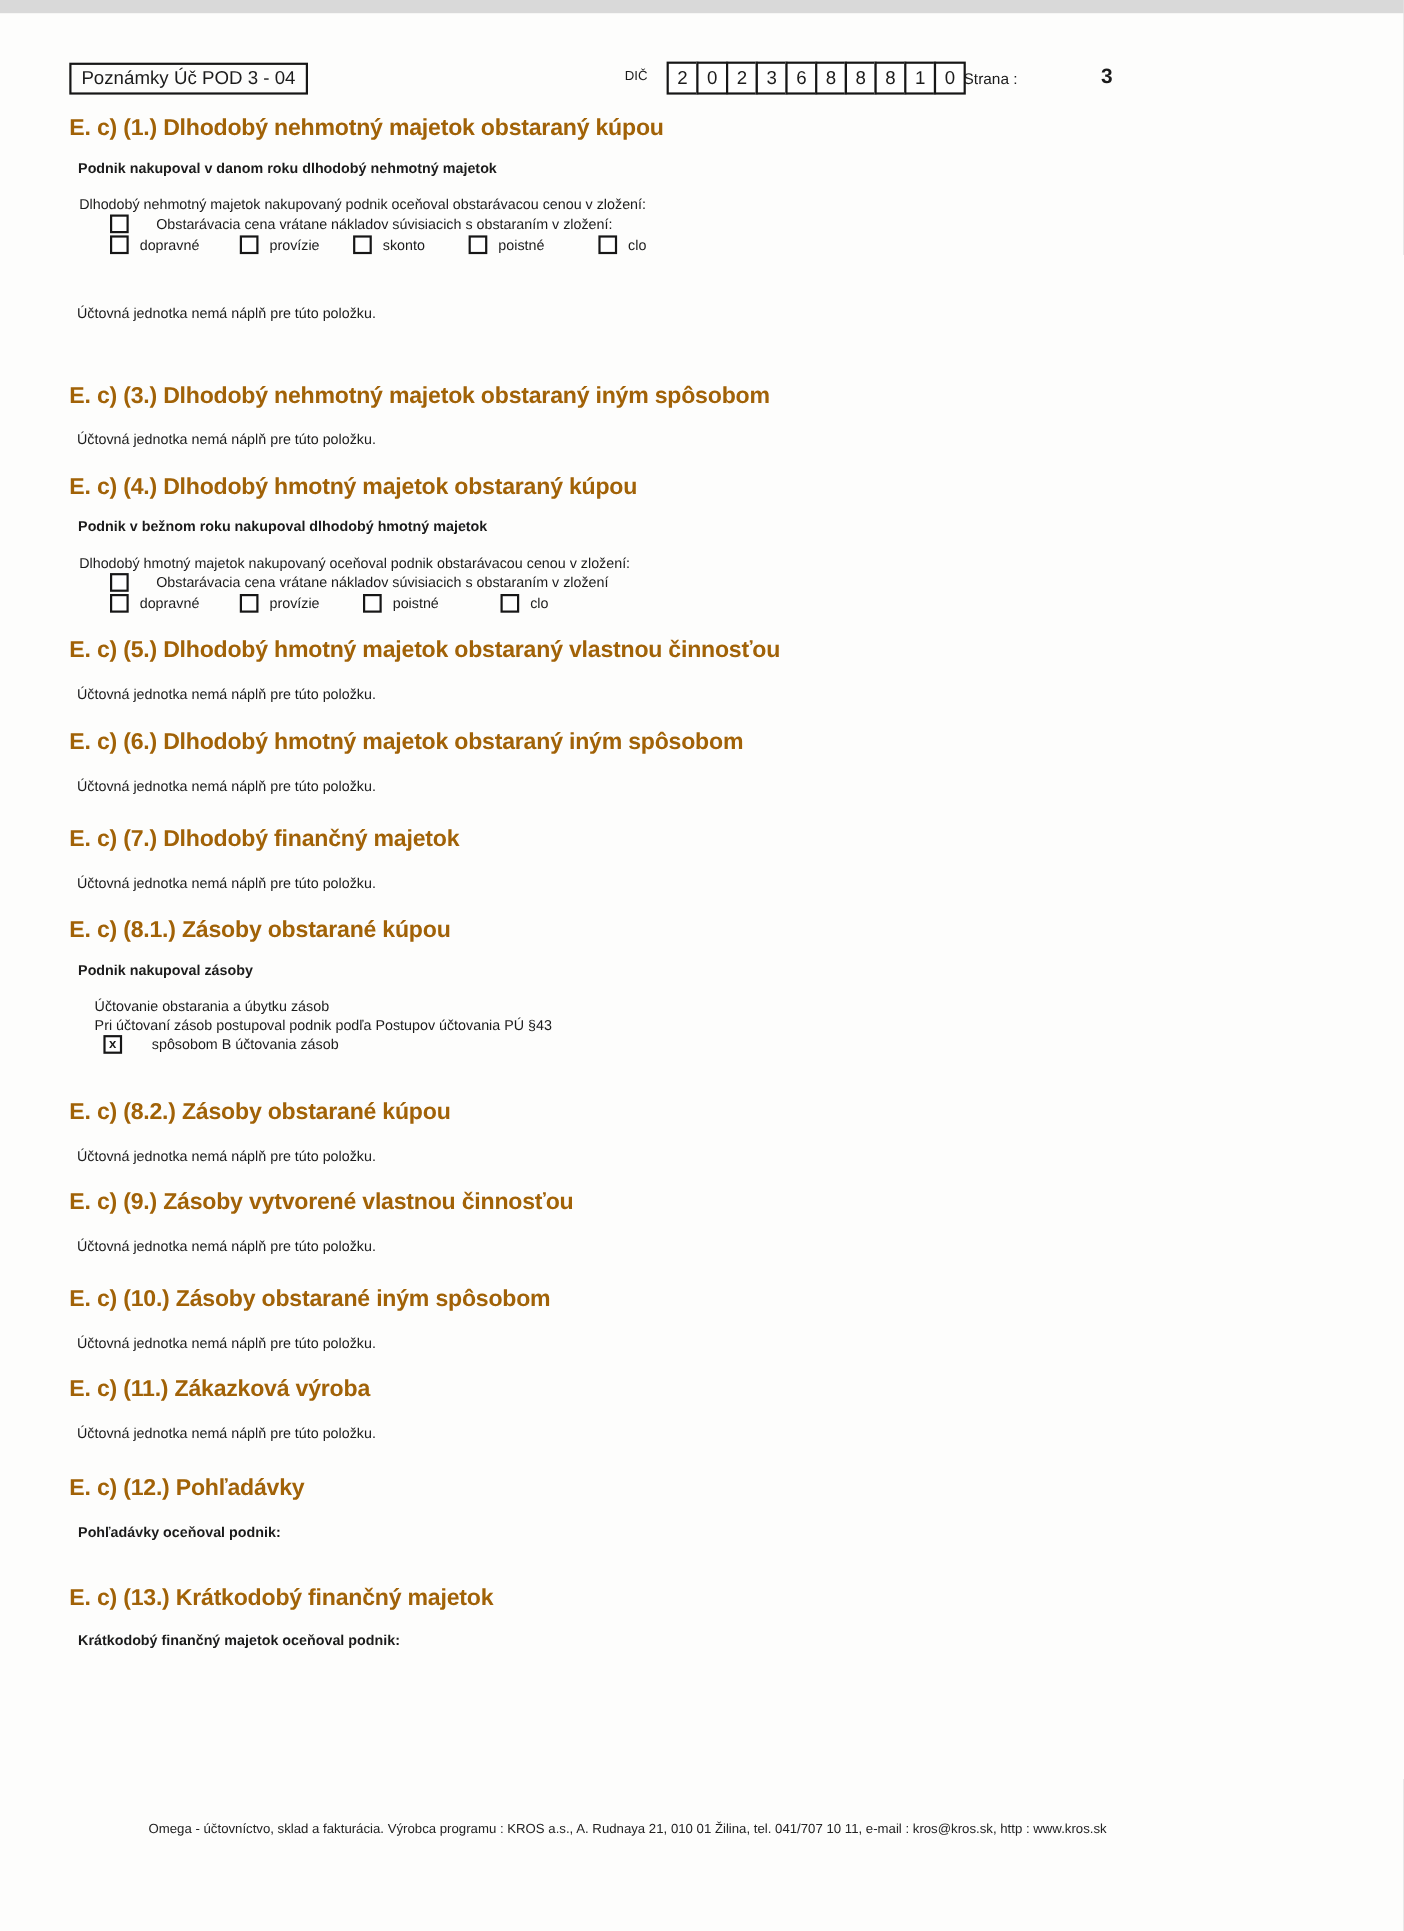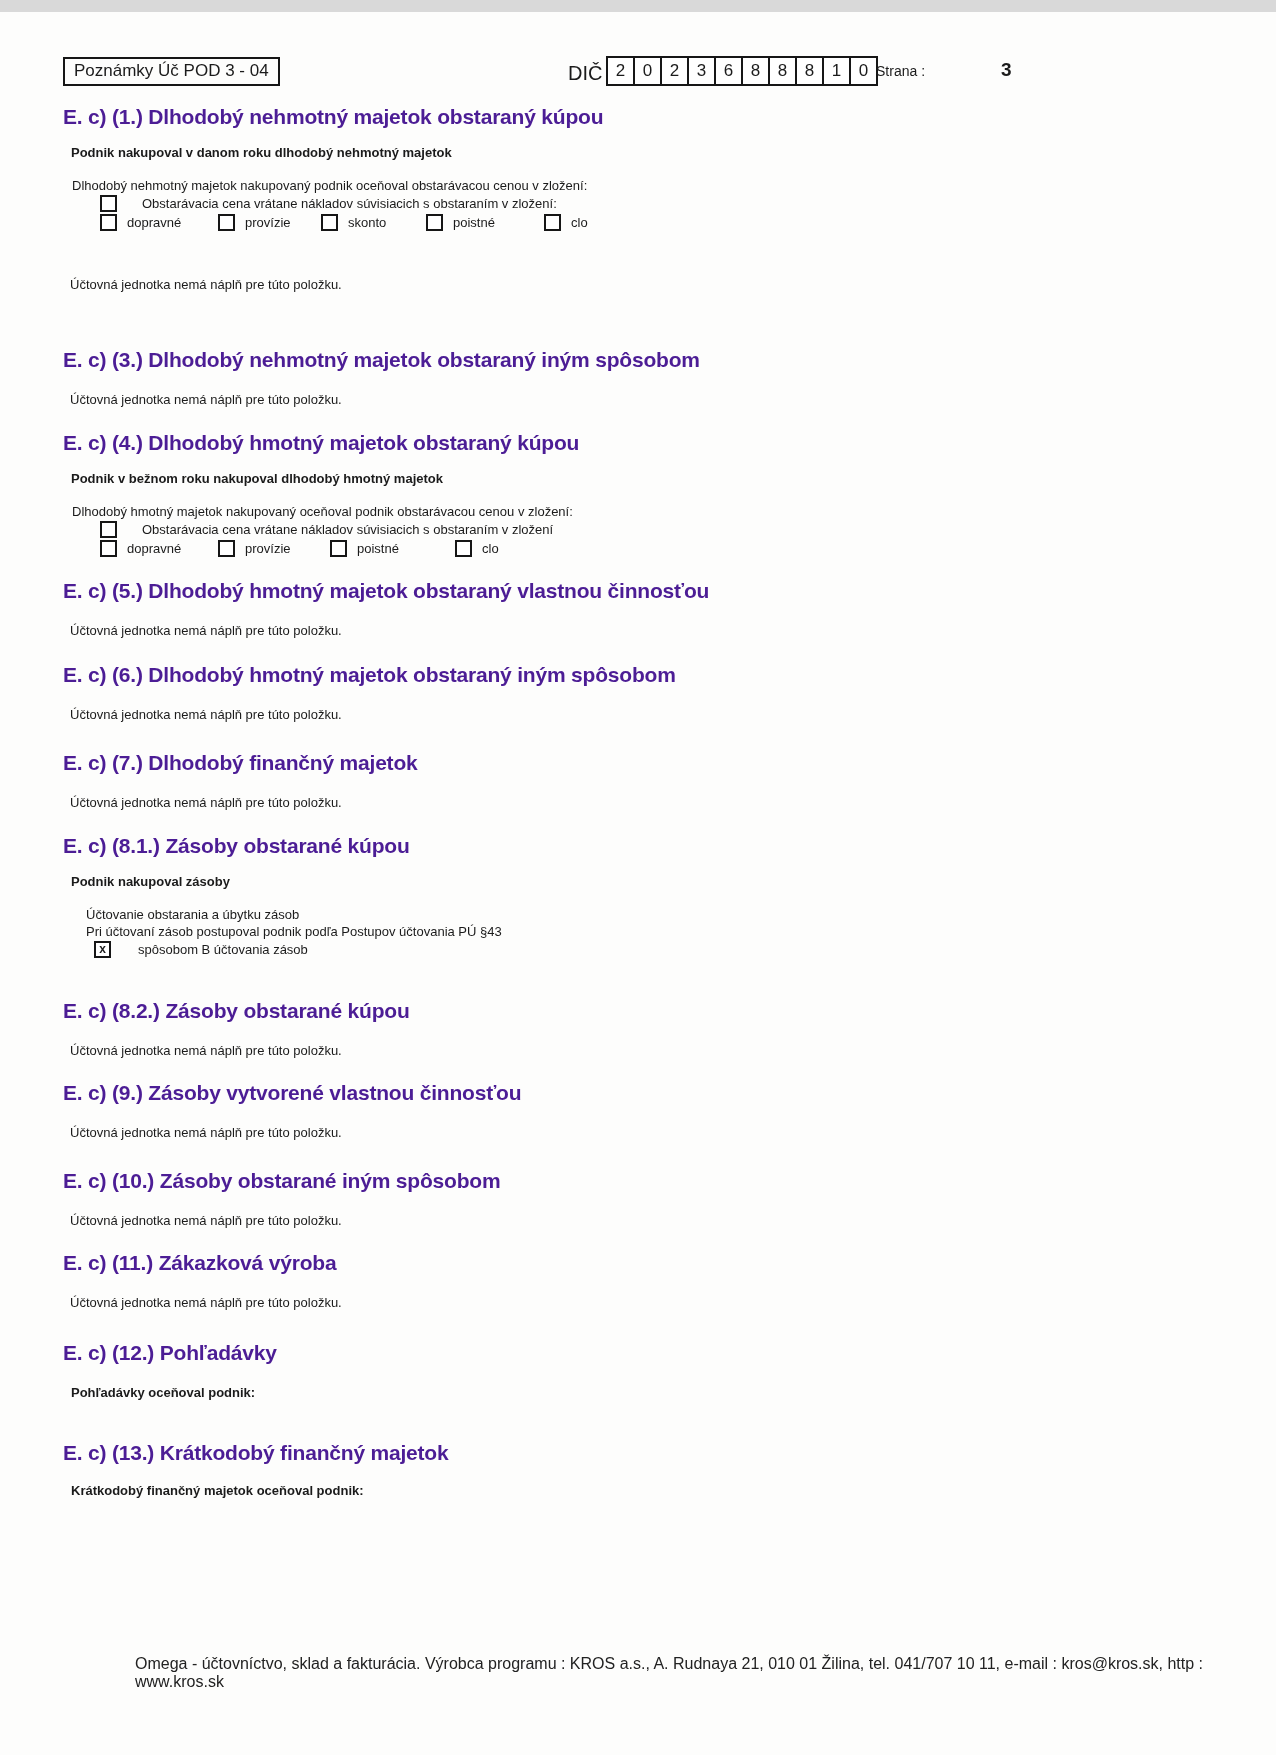--- a/index.html
+++ b/index.html
@@ -12,52 +12,52 @@
     font-family:"Liberation Sans", sans-serif;
     overflow:hidden;
   }
   
   .hdr{position:absolute;left:0;top:44px;width:100%;height:34px;}
   .form-title{
     position:absolute;left:63px;top:1px;
     border:2px solid #161616;padding:2px 9px 3px;
     font-size:17px;white-space:nowrap;
   }
-  .dic-label{position:absolute;left:568px;top:6px;font-size:20px;}
+  .dic-label{position:absolute;left:568px;top:6px;font-size:12px;}
   .dic-cells{position:absolute;left:608px;top:0;display:inline-flex;}
   .dic-cell{
     width:25px;height:26px;border:2px solid #161616;margin-left:-2px;
     display:flex;align-items:center;justify-content:center;
     font-size:17px;background:#fff;
   }
   .page-label{position:absolute;left:876px;top:7px;font-size:14px;}
   .page-number{position:absolute;left:1001px;top:3px;font-size:19px;font-weight:bold;}
   
   .sec{position:absolute;left:63px;right:30px;}
-  .h{margin:0;font-size:21px;line-height:26px;font-weight:bold;letter-spacing:-0.2px;color:#4c1d95;}
+  .h{margin:0;font-size:21px;line-height:26px;font-weight:bold;letter-spacing:-0.2px;color:#a16207;}
   .sub{margin:15px 0 0 8px;font-size:13px;font-weight:bold;}
   .intro{margin:18px 0 0 9px;font-size:13px;}
   .note{margin:19px 0 0 7px;font-size:13px;}
   .ln{margin:0 0 0 23px;font-size:13px;line-height:16.5px;}
   .ln.first{margin-top:18px;}
   .cb-line{display:flex;align-items:center;margin:2px 0 0 37px;}
   .cb-row{display:flex;align-items:center;margin:2px 0 0 37px;}
   .cb-item{display:inline-flex;align-items:center;}
   .opt{display:flex;align-items:center;margin:1px 0 0 31px;height:16px;}
   .cb{
     flex:0 0 auto;width:13px;height:13px;border:2px solid #161616;
     display:inline-flex;align-items:center;justify-content:center;
     font-size:12px;font-weight:bold;line-height:1;background:#fff;
   }
   .cb-line .cb{margin-right:25px;}
   .cb-row .cb{margin-right:10px;}
   .opt .cb{margin-right:27px;}
   .cb-lab{font-size:13px;text-align:right;}
   
-  .footer{position:absolute;left:135px;top:1643px;font-size:16px;color:#222;}
+  .footer{position:absolute;left:135px;top:1643px;font-size:12px;color:#222;}
 </style>
 </head>
 <body>
 
 <div class="page">
 
   <div class="hdr">
     <span class="form-title">Poznámky Úč POD 3 - 04</span>
     <span class="dic-label">DIČ</span>
     <span class="dic-cells">

